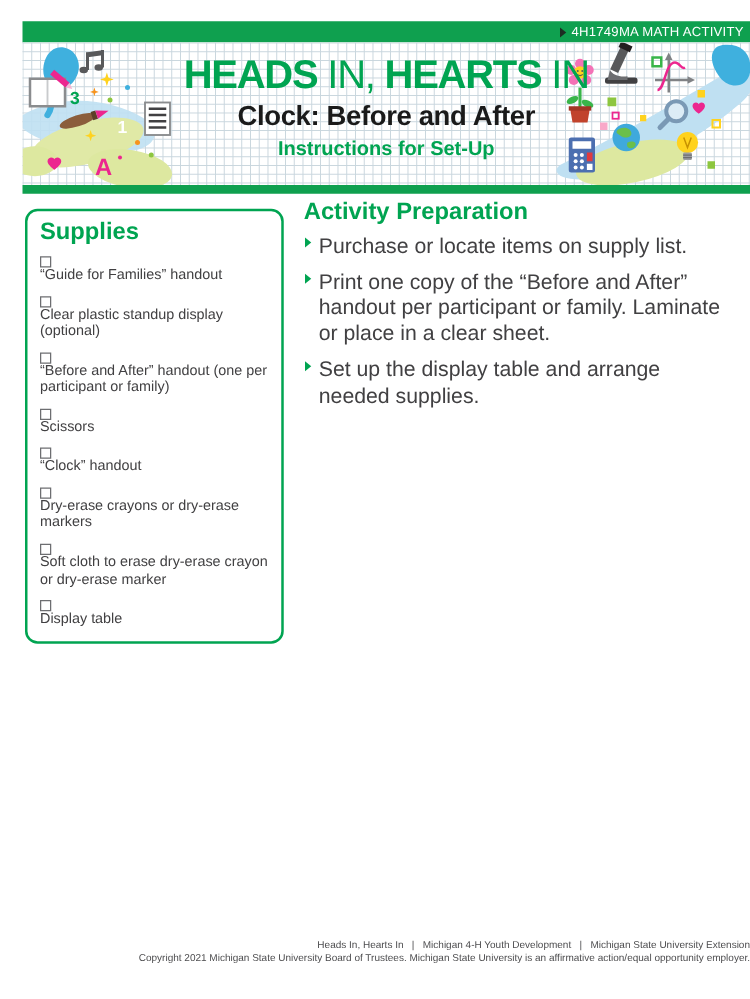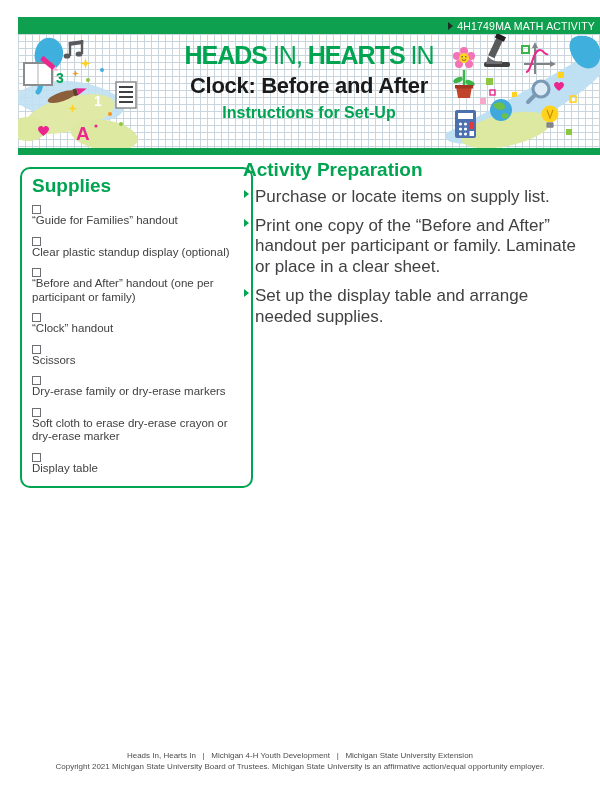--- a/index.html
+++ b/index.html
@@ -32,34 +32,34 @@
     overflow:hidden;
   }
   .header-bottom-bar{
     position:absolute;left:18px;right:0;top:148px;height:7px;background:#0FA04F;
   }
   .deco{position:absolute;left:0;top:0;width:582px;height:114px;}
   .titles{
     position:absolute;left:0;right:0;top:0;text-align:center;
   }
   .main-title{
-    margin-top:9px;font-size:25px;font-weight:bold;letter-spacing:-1px;
+    margin-top:9px;font-size:32px;font-weight:bold;letter-spacing:-1px;
     line-height:1;color:#00A451;white-space:pre;
   }
   .main-title .light{font-weight:normal;}
   .sub-title{
     margin-top:7px;font-size:22px;font-weight:bold;color:#1a1a1a;
     letter-spacing:-.3px;line-height:1;
   }
   .tagline{
     margin-top:8px;font-size:16px;font-weight:bold;color:#00A451;line-height:1;
   }
   
   .supplies-box{
-    position:absolute;left:20px;top:167px;width:233px;box-sizing:border-box;
+    position:absolute;left:20px;top:167px;width:207px;box-sizing:border-box;
     border:2px solid #00A451;border-radius:10px;
     padding:7px 8px 10px 10px;background:#ffffff;
   }
   .section-title{
     font-size:19px;font-weight:bold;color:#00A451;margin:0 0 7px 0;line-height:1.05;
   }
   ul.check-list,ul.bullet-list{list-style:none;margin:0;padding:0;}
   ul.check-list li{
     display:flex;align-items:flex-start;
     font-size:11.5px;line-height:1.18;color:#414042;margin-bottom:7px;flex-direction:column;
@@ -78,21 +78,21 @@
     font-size:17px;line-height:1.22;color:#414042;margin-bottom:8px;
   }
   .tri{
     flex:none;width:0;height:0;
     border-left:5px solid #00A451;
     border-top:4px solid transparent;border-bottom:4px solid transparent;
     margin:3px 6px 0 1px;
   }
   
   .footer{
-    position:absolute;left:0;right:0;bottom:26px;text-align:center;
+    position:absolute;left:0;right:0;bottom:26px;text-align:right;
     color:#4D4D4F;font-size:8px;line-height:1.45;
   }
   .footer .l1{white-space:pre;}
 </style>
 </head>
 <body>
 
 <div class="banner">
   <span class="arrow"></span>
   <span>4H1749MA MATH ACTIVITY</span>
@@ -281,31 +281,31 @@
         <span>Clear plastic standup display (optional)</span>
       </li>
 
       <li>
         <span class="checkbox"></span>
         <span>“Before and After” handout (one per participant or family)</span>
       </li>
 
       <li>
         <span class="checkbox"></span>
+        <span>Scissors</span>
+      </li>
+
+      <li>
+        <span class="checkbox"></span>
         <span>“Clock” handout</span>
       </li>
 
       <li>
         <span class="checkbox"></span>
-        <span>Scissors</span>
-      </li>
-
-      <li>
-        <span class="checkbox"></span>
-        <span>Dry-erase family or dry-erase markers</span>
+        <span>Dry-erase crayons or dry-erase markers</span>
       </li>
 
       <li>
         <span class="checkbox"></span>
         <span>Soft cloth to erase dry-erase crayon or dry-erase marker</span>
       </li>
 
       <li>
         <span class="checkbox"></span>
         <span>Display table</span>

